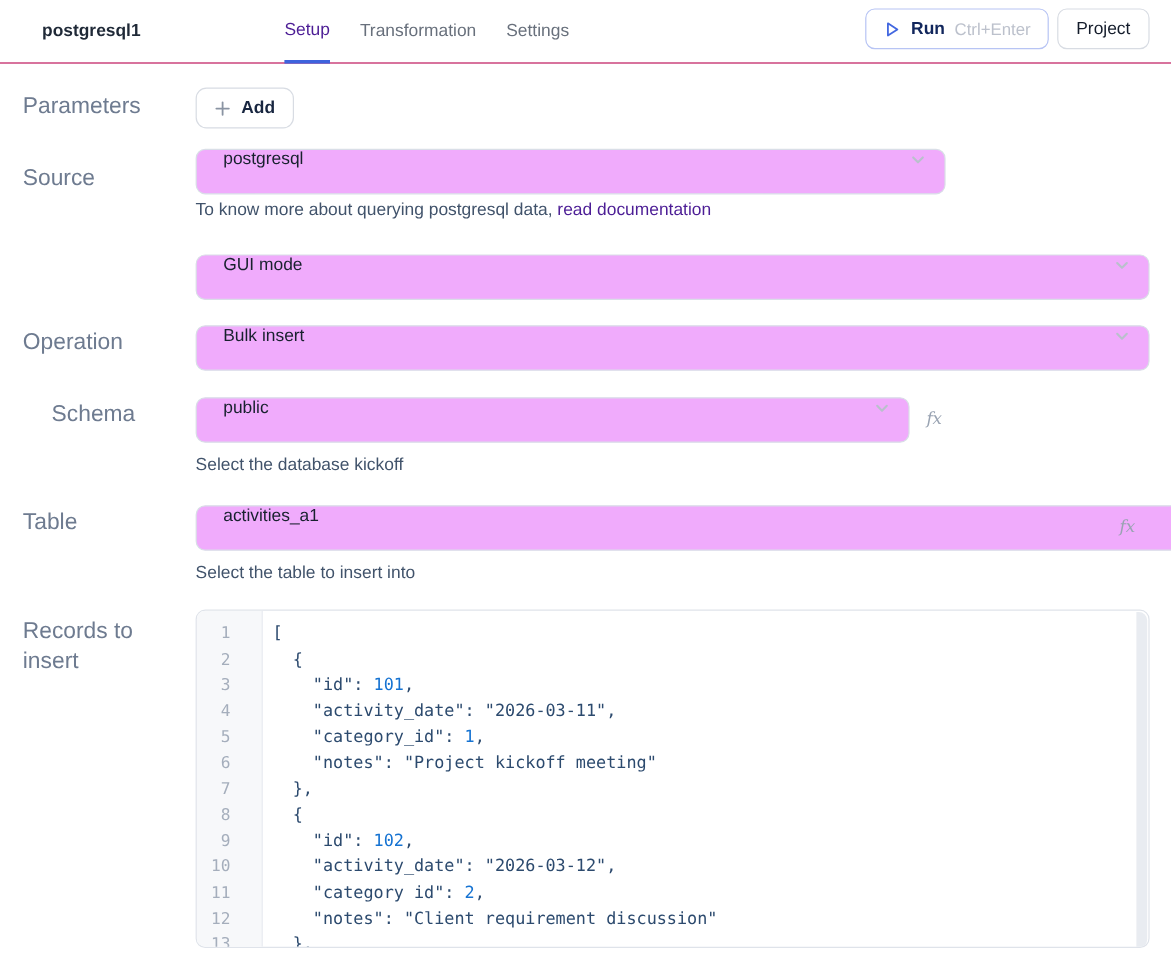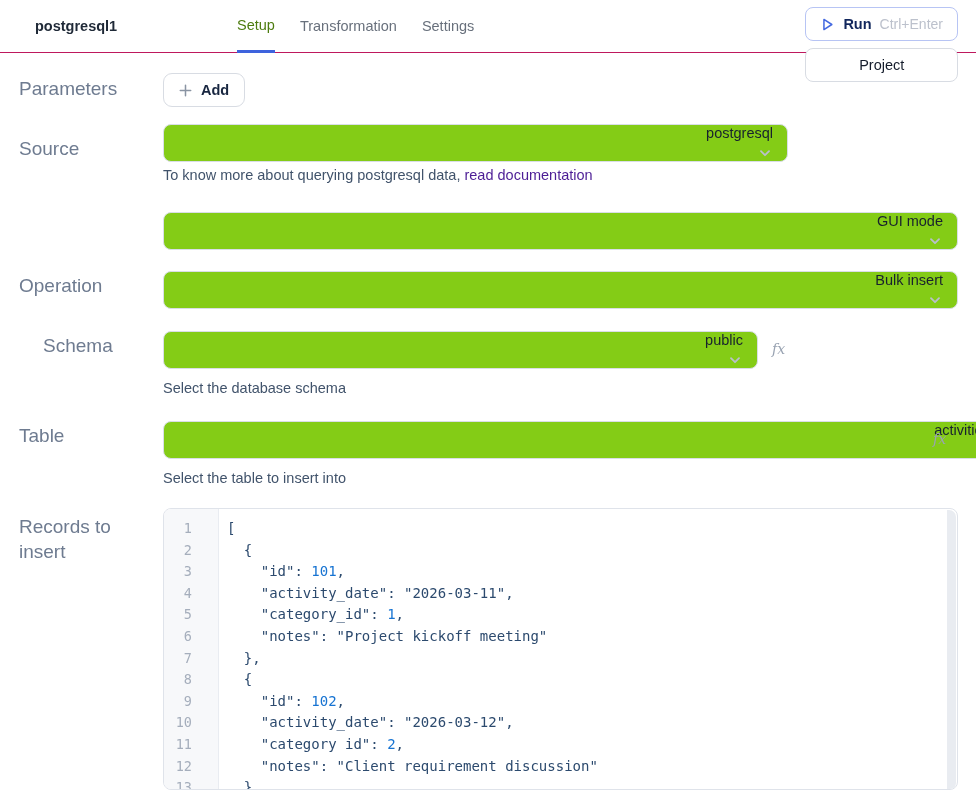--- a/index.html
+++ b/index.html
@@ -5,30 +5,30 @@
   * { margin:0; padding:0; box-sizing:border-box; }
   html,body { background:#fff; }
   body { font-family:"Liberation Sans", sans-serif; }
   .page { position:relative; width:976px; height:804px; background:#fff; overflow:hidden; }
 
   
   .header { position:absolute; left:0; top:0; width:976px; height:53px; background:#fff; border-bottom:1px solid #be185d; }
   .query-title { position:absolute; left:35px; top:0; height:53px; line-height:53px; font-size:14.5px; font-weight:700; color:#1f2937; }
   .tabs { position:absolute; left:237px; top:0; height:53px; display:flex; gap:25px; }
   .tab { height:53px; line-height:53px; font-size:14.5px; color:#68707c; cursor:pointer; }
-  .tab.active { color:#4d7c0f; font-weight:500; border-bottom:3px solid #3e63dd; line-height:51px; }
-  .hdr-buttons { position:absolute; right:18px; top:7px; display:flex; gap:7px;flex-direction:column; }
+  .tab.active { color:#4c1d95; font-weight:500; border-bottom:3px solid #3e63dd; line-height:51px; }
+  .hdr-buttons { position:absolute; right:18px; top:7px; display:flex; gap:7px; }
   .run-btn { display:flex; align-items:center; gap:8px; height:34px; padding:0 14px; background:#fff; border:1px solid #b7c4f4; border-radius:8px; cursor:pointer; }
   .run-label { font-size:14.5px; font-weight:600; color:#11265c; }
   .run-shortcut { font-size:14px; color:#bcc1cc; }
   .preview-btn { height:34px; padding:0 15px; background:#fff; border:1px solid #d8dce3; border-radius:8px; font-size:14.5px; font-weight:500; color:#141c2b; cursor:pointer; }
 
   
   .field-label { position:absolute; left:19px; font-size:19px; color:#6e7b90; }
-  .select { position:absolute; height:38px; background:#84cc16; border:1px solid #d9dee7; border-radius:8px; display:flex; align-items:flex-end; padding:0 14px 0 22px; cursor:pointer;flex-direction:column; }
+  .select { position:absolute; height:38px; background:#f0abfc; border:1px solid #d9dee7; border-radius:8px; display:flex; align-items:flex-start; padding:0 14px 0 22px; cursor:pointer; }
   .select-value { flex:1; font-size:14.5px; color:#18212e; }
   .helper { position:absolute; font-size:14.5px; color:#41536b; }
   .helper a { color:#4c1d95; cursor:pointer; }
   .fx { position:absolute; font-family:"DejaVu Serif", serif; font-style:italic; font-size:14px; color:#99a3b2; cursor:pointer; }
   .ghost-btn { position:absolute; background:#fff; border:1px solid #d8dce3; border-radius:8px; font-size:14.5px; font-weight:500; color:#141c2b; display:flex; align-items:center; justify-content:center; cursor:pointer; }
   .add-btn { position:absolute; left:163px; top:73px; height:34px; padding:0 15px; background:#fff; border:1px solid #d8dce3; border-radius:9px; display:flex; align-items:center; gap:9px; font-size:14.5px; font-weight:600; color:#182640; cursor:pointer; }
 
   
   .editor { position:absolute; left:163px; top:508px; width:795px; height:282px; border:1px solid #dfe3ea; border-radius:8px; background:#fff; display:flex; overflow:hidden; }
   .gutter { width:55px; background:#f7f8fa; border-right:1px solid #e9ecf1; padding-top:9px; flex:none; }
@@ -109,21 +109,21 @@
   <div class="field-label" style="top:335px;margin-left:24px;">Schema</div>
   <div class="select" style="left:163px; top:331px; width:595px;">
     <span class="select-value">public</span>
     <span class="icon">
       <svg width="16" height="16" viewBox="0 0 16 16">
           <path d="M4 6.2 L8 10.2 L12 6.2" fill="none" stroke="#b9c0cc" stroke-width="1.8" stroke-linecap="round" stroke-linejoin="round"></path>
         </svg>
     </span>
   </div>
   <div class="fx" style="left:772px; top:341px;">fx</div>
-  <div class="helper" style="left:163px; top:380px;">Select the database schema</div>
+  <div class="helper" style="left:163px; top:380px;">Select the database kickoff</div>
 
   <div class="field-label" style="top:425px;">Table</div>
   <div class="select" style="left:163px; top:421px; width:866px;">
     <span class="select-value">activities_a1</span>
     <span class="icon">
       <svg width="16" height="16" viewBox="0 0 16 16">
           <path d="M4 6.2 L8 10.2 L12 6.2" fill="none" stroke="#b9c0cc" stroke-width="1.8" stroke-linecap="round" stroke-linejoin="round"></path>
         </svg>
     </span>
   </div>

